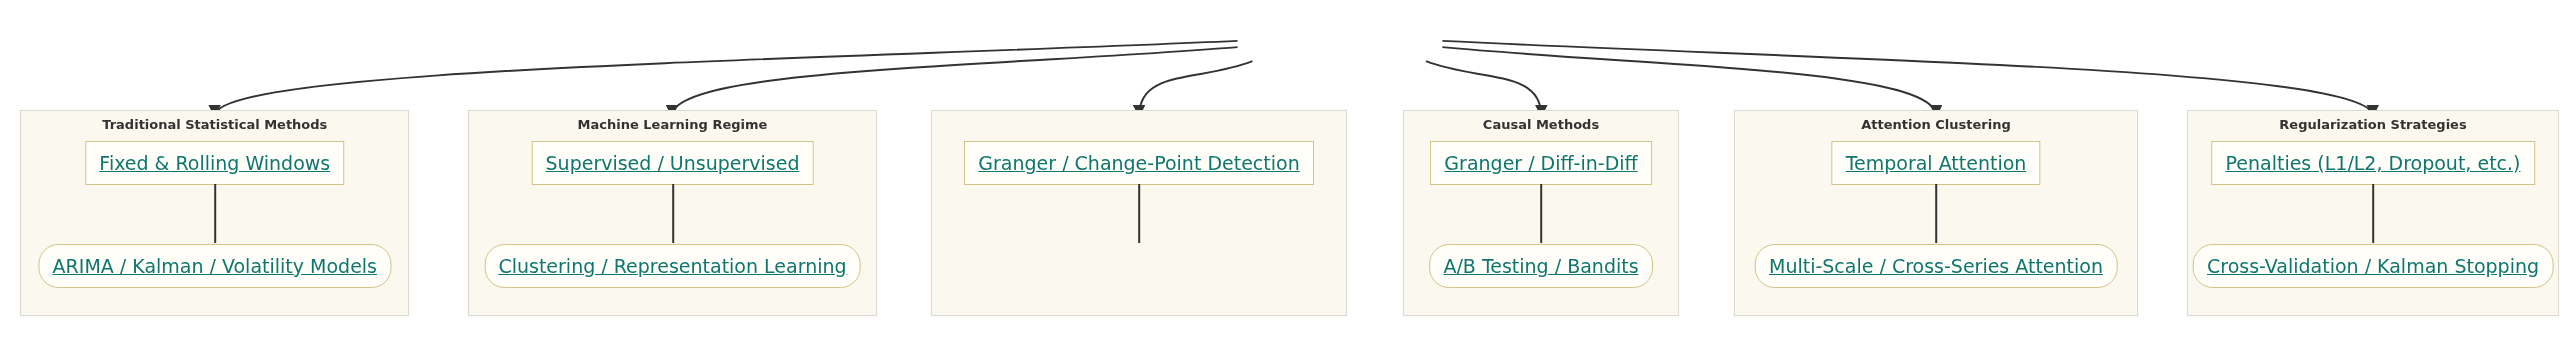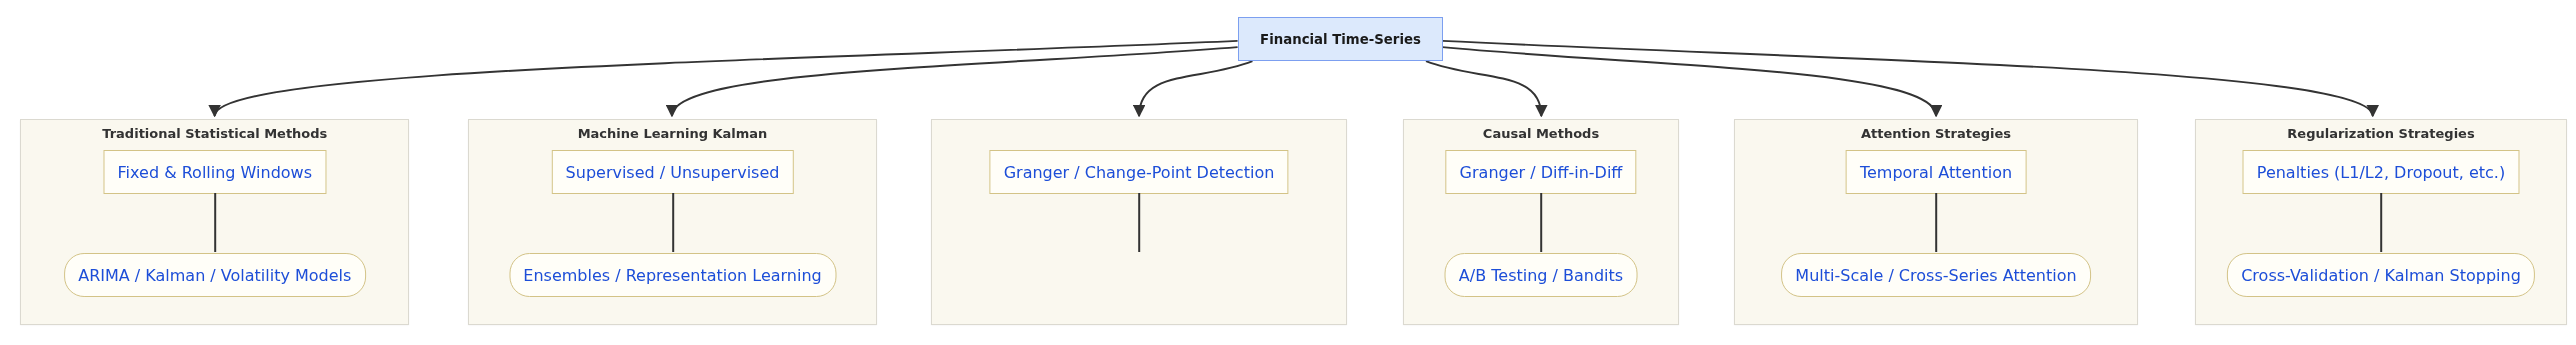--- a/index.html
+++ b/index.html
@@ -17,42 +17,43 @@
     position:absolute;
     display:flex;align-items:center;justify-content:center;
     background:#dce9fc;
     border:1.2px solid #7c9ff0;
     font-weight:bold;font-size:13.3px;color:#1a1a1a;
     box-sizing:border-box;
     white-space:nowrap;
   }
   .group-box{
     position:absolute;
-    top:119px;height:206px;
+    top:110px;height:206px;
     background:#faf8ef;
     border:0.8px solid #dbd9d0;
     box-sizing:border-box;
     box-shadow:0 0.8px 1.6px rgba(0,0,0,0.06);
     padding-left:9px;
   }
   .group-title{
     position:absolute;top:6.3px;left:0;right:0;
     text-align:center;
     font-weight:bold;font-size:13px;color:#333333;
     white-space:nowrap;
   }
   .method-node{
     position:absolute;left:50%;transform:translateX(-50%);
     height:44px;box-sizing:border-box;
     display:flex;align-items:center;justify-content:center;
     padding:0 13.3px;
     background:#fffef8;
     border:0.8px solid #d3c387;
-    font-size:16px;color:#1d4ed8;
+    font-size:19px;color:#0f766e;
     white-space:nowrap;
+    text-decoration:underline;
   }
   .method-node.top{top:30px;}
   .method-node.bottom{top:133px;border-radius:20px;}
   .connector-line{
     position:absolute;left:50%;top:73px;height:59px;width:0;
     border-left:2px solid #333333;
     transform:translateX(-0.8px);
   }
 </style>
 </head>
@@ -68,52 +69,51 @@
     <g id="edge-paths">
         <path d="M1583,52 C994.175,78 274.5,88 274.5,148" fill="none" stroke="#333333" stroke-width="2.5" marker-end="url(#arrowhead)"></path>
         <path d="M1583,60 C1257.425,86 859.5,88 859.5,148" fill="none" stroke="#333333" stroke-width="2.5" marker-end="url(#arrowhead)"></path>
         <path d="M1602,78 C1536.75,104 1457,88 1457,148" fill="none" stroke="#333333" stroke-width="2.5" marker-end="url(#arrowhead)"></path>
         <path d="M1824,78 C1890.375,104 1971.5,88 1971.5,148" fill="none" stroke="#333333" stroke-width="2.5" marker-end="url(#arrowhead)"></path>
         <path d="M1845,60 C2129.175,86 2476.5,88 2476.5,148" fill="none" stroke="#333333" stroke-width="2.5" marker-end="url(#arrowhead)"></path>
         <path d="M1845,52 C2380.5,78 3035,88 3035,148" fill="none" stroke="#333333" stroke-width="2.5" marker-end="url(#arrowhead)"></path>
       </g>
   </svg>
 
-  <div class="root-node" id="root-node" style="left: 1238px; top: 17px; width: 205px; height: 44px;">Financial Time-Series</div>
 
   <div id="groups">
       <div class="group-box" style="left: 20.3px; width: 389px;">
         <div class="group-title">Traditional Statistical Methods</div>
         <div class="method-node top">Fixed &amp; Rolling Windows</div>
         <div class="connector-line"></div>
         <div class="method-node bottom">ARIMA / Kalman / Volatility Models</div>
       </div>
       <div class="group-box" style="left: 468px; width: 409px;">
-        <div class="group-title">Machine Learning Kalman</div>
+        <div class="group-title">Machine Learning Regime</div>
         <div class="method-node top">Supervised / Unsupervised</div>
         <div class="connector-line"></div>
-        <div class="method-node bottom">Ensembles / Representation Learning</div>
+        <div class="method-node bottom">Clustering / Representation Learning</div>
       </div>
       <div class="group-box" style="left: 931px; width: 416px;">
         <div class="method-node top">Granger / Change-Point Detection</div>
         <div class="connector-line"></div>
       </div>
       <div class="group-box" style="left: 1403px; width: 276px;">
         <div class="group-title">Causal Methods</div>
         <div class="method-node top">Granger / Diff-in-Diff</div>
         <div class="connector-line"></div>
         <div class="method-node bottom">A/B Testing / Bandits</div>
       </div>
       <div class="group-box" style="left: 1734px; width: 404px;">
-        <div class="group-title">Attention Strategies</div>
+        <div class="group-title">Attention Clustering</div>
         <div class="method-node top">Temporal Attention</div>
         <div class="connector-line"></div>
         <div class="method-node bottom">Multi-Scale / Cross-Series Attention</div>
       </div>
-      <div class="group-box" style="left: 2187px; width: 372px; margin-left: 8px;">
+      <div class="group-box" style="left: 2187px; width: 372px;">
         <div class="group-title">Regularization Strategies</div>
         <div class="method-node top">Penalties (L1/L2, Dropout, etc.)</div>
         <div class="connector-line"></div>
         <div class="method-node bottom">Cross-Validation / Kalman Stopping</div>
       </div>
     </div>
 </div>
 
 
 </body></html>

